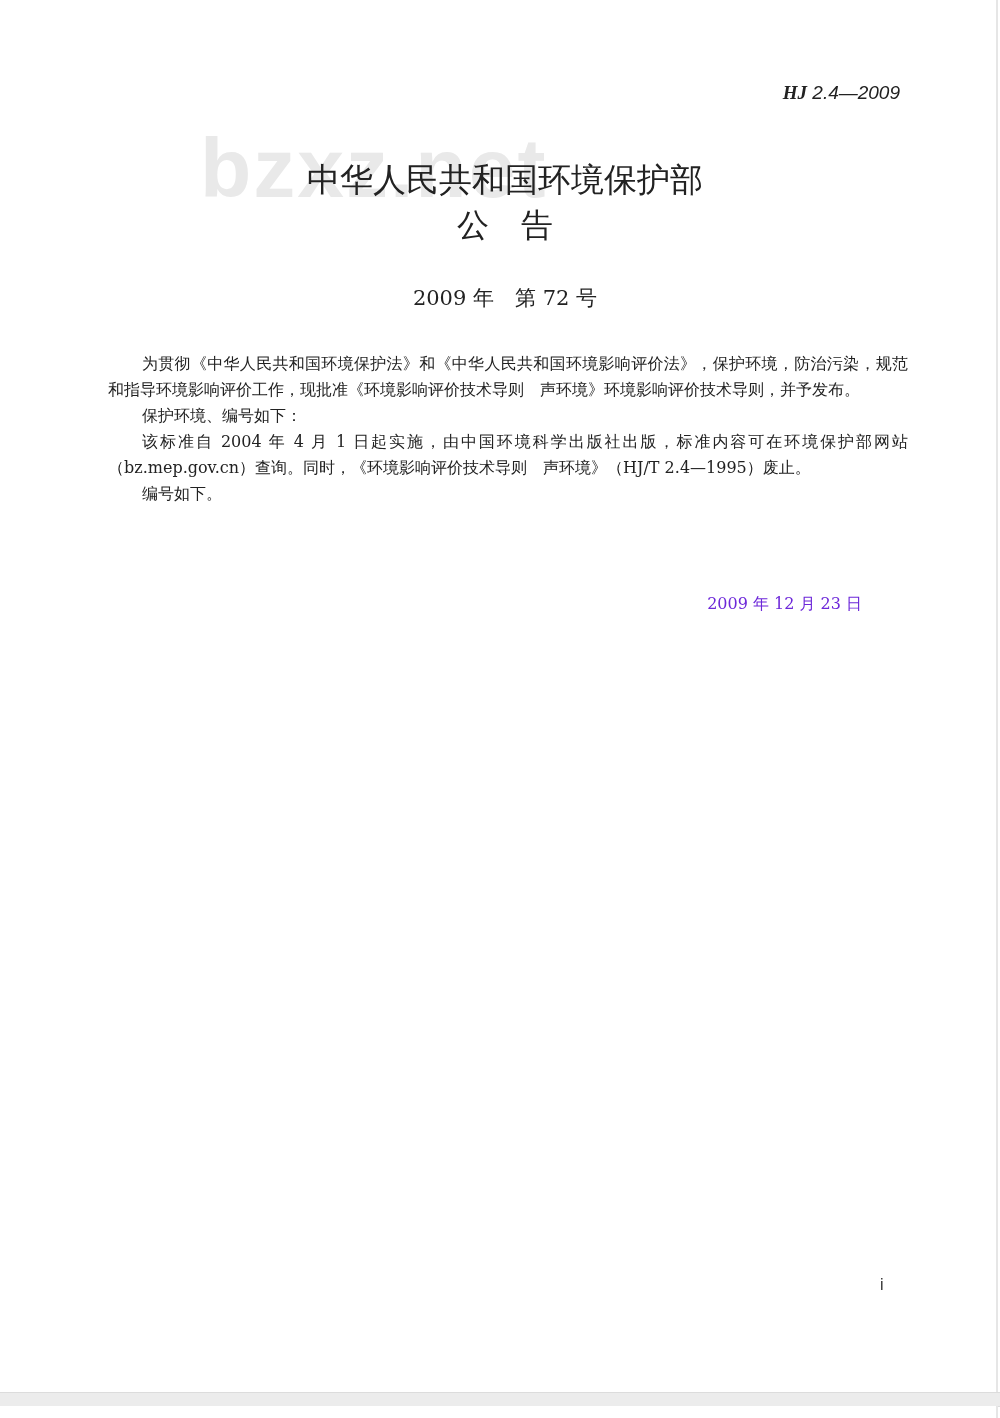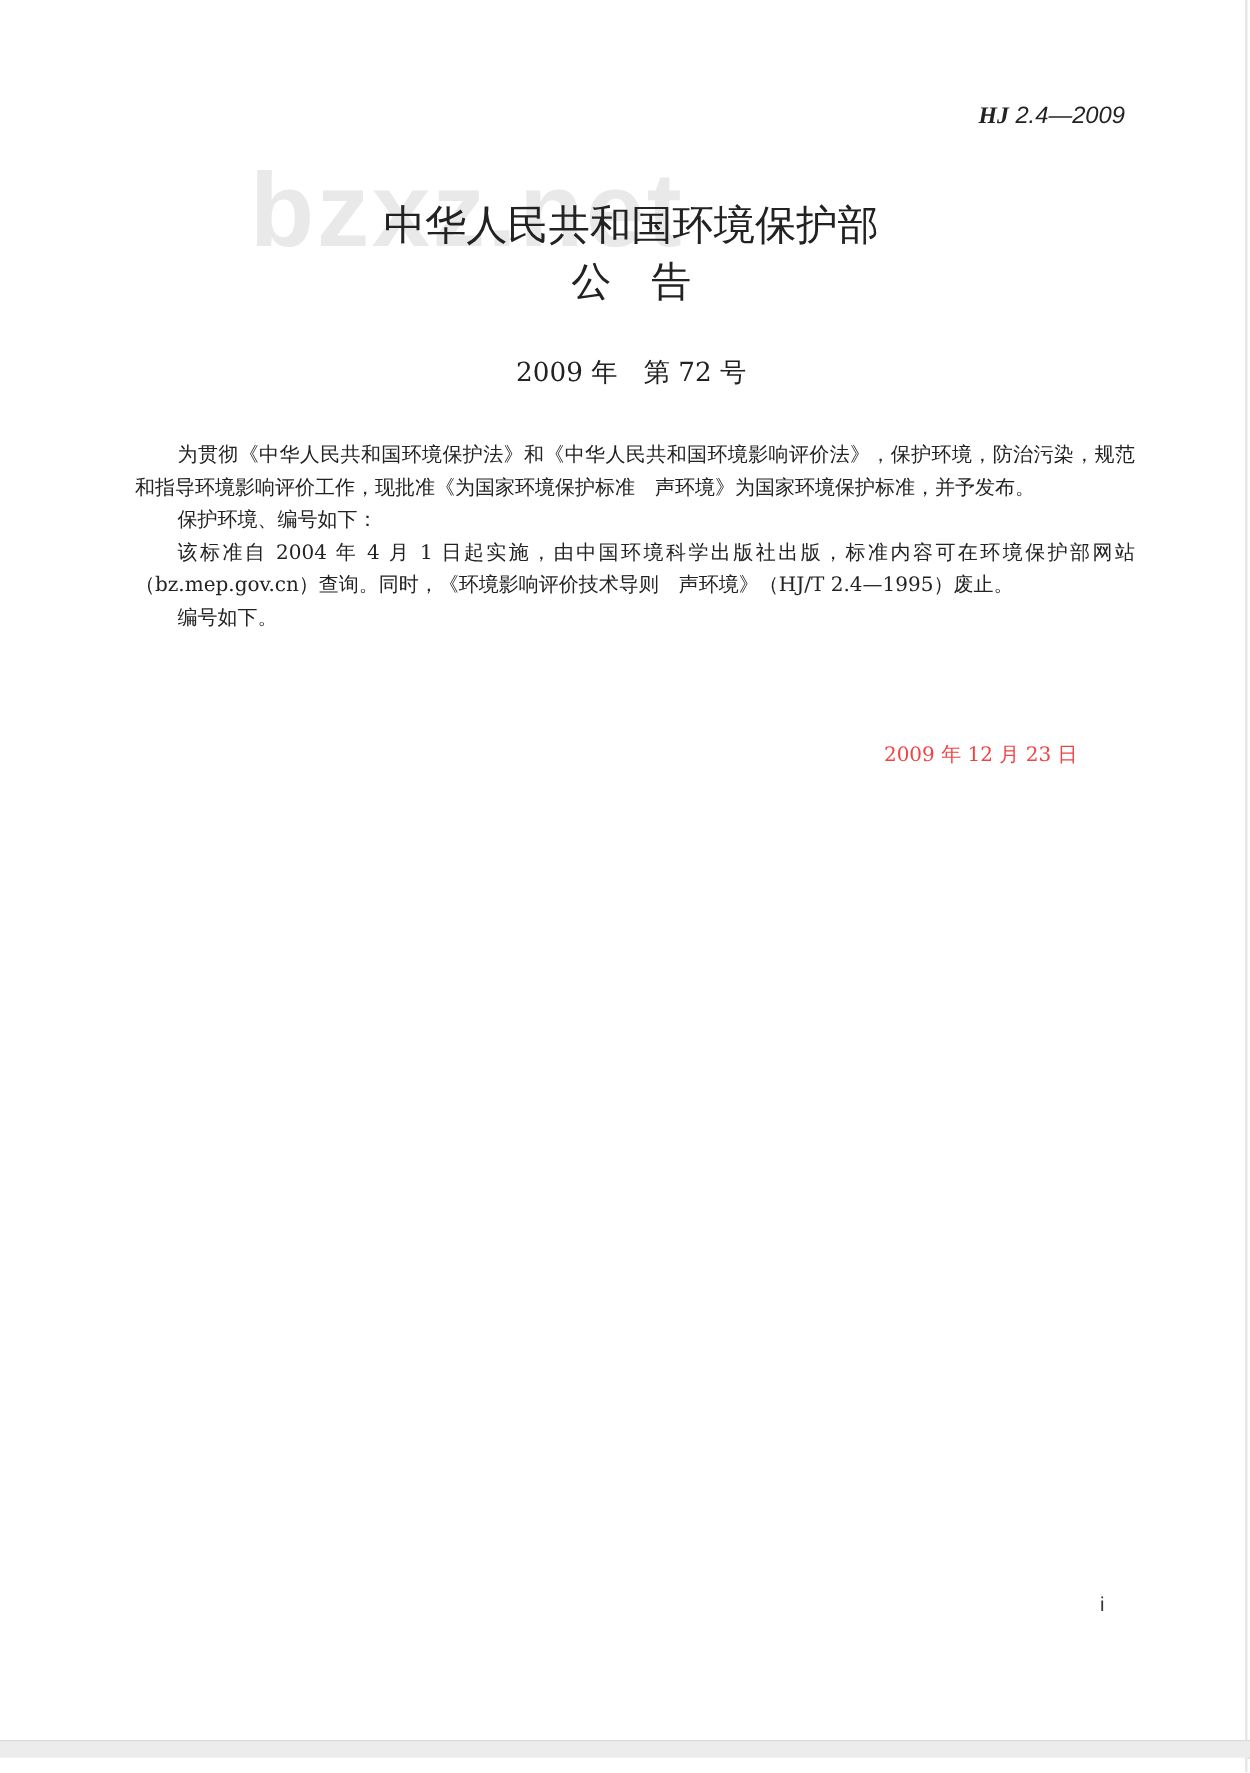--- a/index.html
+++ b/index.html
@@ -42,21 +42,21 @@
   .notice-number {
     position: absolute; left: 0; width: 1010px; top: 284px; text-align: center;
     font-size: 21px; color: #222;
   }
   .body-text {
     position: absolute; left: 108px; top: 351px; width: 800px;
     font-size: 16px; line-height: 26px; color: #222; text-align: justify;
   }
   .body-text p { margin: 0; text-indent: 34px; }
   .signature-date {
-    position: absolute; right: 134px; top: 594px; font-size: 16px; color: #ef4444;
+    position: absolute; right: 134px; top: 594px; font-size: 16px; color: #6d28d9;
   }
   .page-number {
     position: absolute; left: 880px; top: 1276px;
     font-family: "Liberation Sans", sans-serif; font-size: 16px; color: #333;
   }
 </style>
 </head>
 <body>
 
 <div class="page">
@@ -65,21 +65,21 @@
   <div class="std-code">
     <b>HJ</b>
     <span>2.4—2009</span>
   </div>
 
   <div class="ministry">中华人民共和国环境保护部</div>
   <div class="notice-title">公　告</div>
   <div class="notice-number">2009 年　第 72 号</div>
 
   <div class="body-text">
-    <p>为贯彻《中华人民共和国环境保护法》和《中华人民共和国环境影响评价法》，保护环境，防治污染，规范和指导环境影响评价工作，现批准《为国家环境保护标准　声环境》为国家环境保护标准，并予发布。</p>
+    <p>为贯彻《中华人民共和国环境保护法》和《中华人民共和国环境影响评价法》，保护环境，防治污染，规范和指导环境影响评价工作，现批准《环境影响评价技术导则　声环境》环境影响评价技术导则，并予发布。</p>
     <p>保护环境、编号如下：</p>
     <p>该标准自 2004 年 4 月 1 日起实施，由中国环境科学出版社出版，标准内容可在环境保护部网站（bz.mep.gov.cn）查询。同时，《环境影响评价技术导则　声环境》（HJ/T 2.4—1995）废止。</p>
     <p>编号如下。</p>
   </div>
 
   <div class="signature-date">2009 年 12 月 23 日</div>
 
   <div class="page-number">i</div>
 </div>
 

